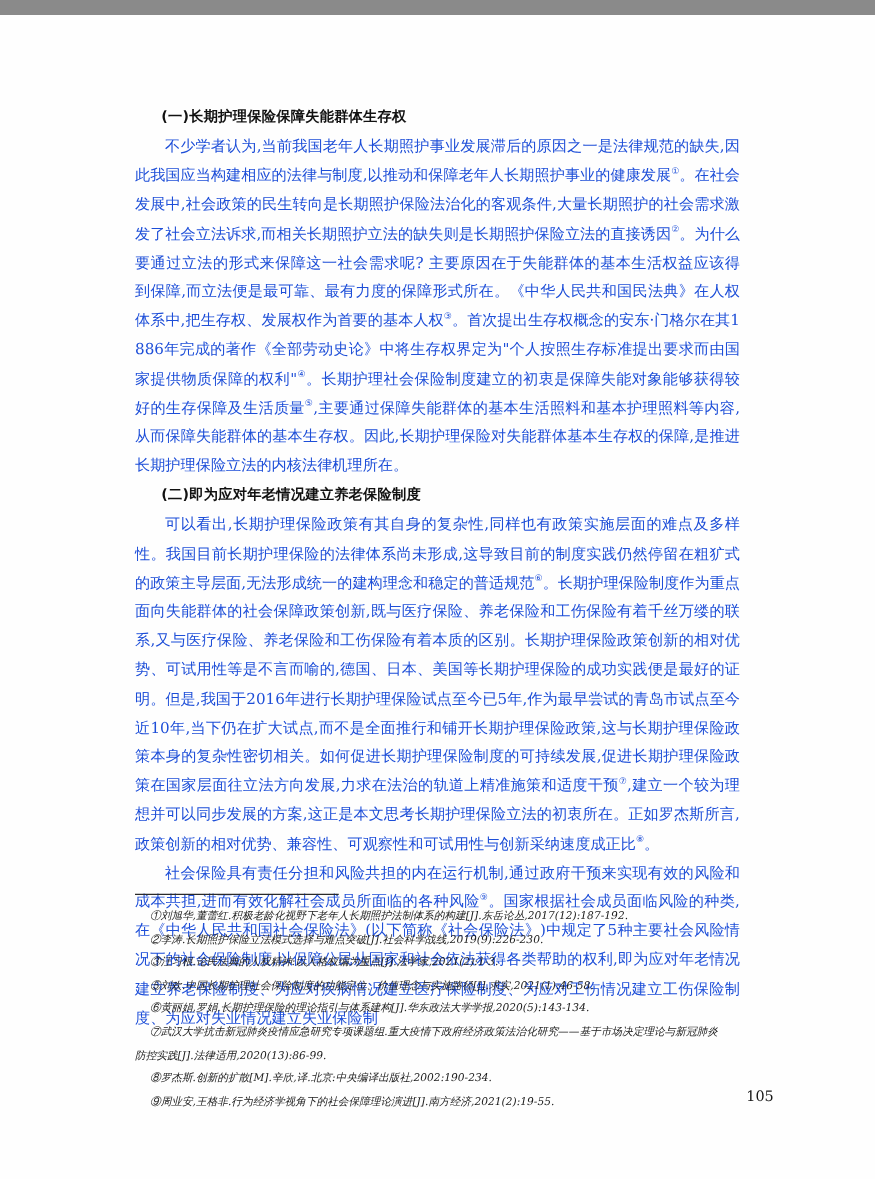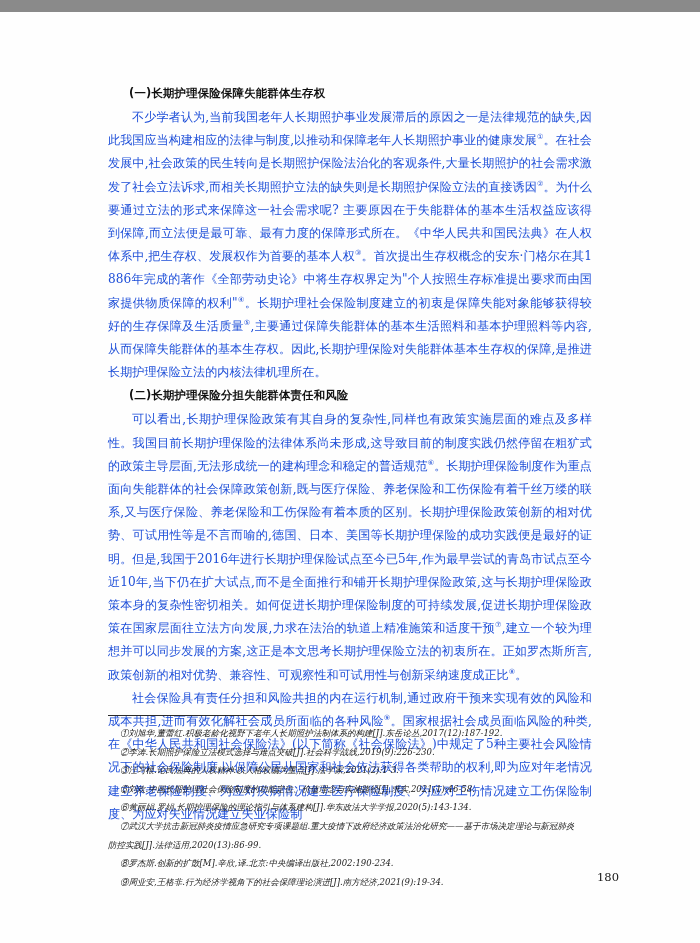--- a/index.html
+++ b/index.html
@@ -94,37 +94,37 @@
 <body>
 
 <div class="page">
 
   <div class="content">
 
     <h2 class="heading">(一)长期护理保险保障失能群体生存权</h2>
 
     <p class="para">不少学者认为,当前我国老年人长期照护事业发展滞后的原因之一是法律规范的缺失,因此我国应当构建相应的法律与制度,以推动和保障老年人长期照护事业的健康发展<sup>①</sup>。在社会发展中,社会政策的民生转向是长期照护保险法治化的客观条件,大量长期照护的社会需求激发了社会立法诉求,而相关长期照护立法的缺失则是长期照护保险立法的直接诱因<sup>②</sup>。为什么要通过立法的形式来保障这一社会需求呢? 主要原因在于失能群体的基本生活权益应该得到保障,而立法便是最可靠、最有力度的保障形式所在。《中华人民共和国民法典》在人权体系中,把生存权、发展权作为首要的基本人权<sup>③</sup>。首次提出生存权概念的安东·门格尔在其1886年完成的著作《全部劳动史论》中将生存权界定为"个人按照生存标准提出要求而由国家提供物质保障的权利"<sup>④</sup>。长期护理社会保险制度建立的初衷是保障失能对象能够获得较好的生存保障及生活质量<sup>⑤</sup>,主要通过保障失能群体的基本生活照料和基本护理照料等内容,从而保障失能群体的基本生存权。因此,长期护理保险对失能群体基本生存权的保障,是推进长期护理保险立法的内核法律机理所在。</p>
 
-    <h2 class="heading">(二)长期护理保险分担失能群体责任和风险</h2>
+    <h2 class="heading">(二)即为应对年老情况建立养老保险制度</h2>
 
     <p class="para">可以看出,长期护理保险政策有其自身的复杂性,同样也有政策实施层面的难点及多样性。我国目前长期护理保险的法律体系尚未形成,这导致目前的制度实践仍然停留在粗犷式的政策主导层面,无法形成统一的建构理念和稳定的普适规范<sup>⑥</sup>。长期护理保险制度作为重点面向失能群体的社会保障政策创新,既与医疗保险、养老保险和工伤保险有着千丝万缕的联系,又与医疗保险、养老保险和工伤保险有着本质的区别。长期护理保险政策创新的相对优势、可试用性等是不言而喻的,德国、日本、美国等长期护理保险的成功实践便是最好的证明。但是,我国于2016年进行长期护理保险试点至今已5年,作为最早尝试的青岛市试点至今近10年,当下仍在扩大试点,而不是全面推行和铺开长期护理保险政策,这与长期护理保险政策本身的复杂性密切相关。如何促进长期护理保险制度的可持续发展,促进长期护理保险政策在国家层面往立法方向发展,力求在法治的轨道上精准施策和适度干预<sup>⑦</sup>,建立一个较为理想并可以同步发展的方案,这正是本文思考长期护理保险立法的初衷所在。正如罗杰斯所言,政策创新的相对优势、兼容性、可观察性和可试用性与创新采纳速度成正比<sup>⑧</sup>。</p>
 
     <p class="para">社会保险具有责任分担和风险共担的内在运行机制,通过政府干预来实现有效的风险和成本共担,进而有效化解社会成员所面临的各种风险<sup>⑨</sup>。国家根据社会成员面临风险的种类,在《中华人民共和国社会保险法》(以下简称《社会保险法》)中规定了5种主要社会风险情况下的社会保险制度,以保障公民从国家和社会依法获得各类帮助的权利,即为应对年老情况建立养老保险制度、为应对疾病情况建立医疗保险制度、为应对工伤情况建立工伤保险制度、为应对失业情况建立失业保险制</p>
 
   </div>
 
   <div class="footnote-rule"></div>
 
   <div class="footnotes">
     <p class="fn">①刘旭华,董蕾红.积极老龄化视野下老年人长期照护法制体系的构建[J].东岳论丛,2017(12):187-192.</p>
     <p class="fn">②李涛.长期照护保险立法模式选择与难点突破[J].社会科学战线,2019(9):226-230.</p>
     <p class="fn">③汪习根.论民法典的人权精神:以人格权编为重点[J].法学家,2021(2):1-3.</p>
     <p class="fn">⑤刘欢.中国长期护理社会保险制度的功能定位、价值理念与实施路径[J].求实,2021(1):46-58.</p>
     <p class="fn">⑥黄丽娟,罗娟.长期护理保险的理论指引与体系建构[J].华东政法大学学报,2020(5):143-134.</p>
     <p class="fn">⑦武汉大学抗击新冠肺炎疫情应急研究专项课题组.重大疫情下政府经济政策法治化研究——基于市场决定理论与新冠肺炎</p>
     <p class="fn cont">防控实践[J].法律适用,2020(13):86-99.</p>
     <p class="fn">⑧罗杰斯.创新的扩散[M].辛欣,译.北京:中央编译出版社,2002:190-234.</p>
-    <p class="fn">⑨周业安,王格非.行为经济学视角下的社会保障理论演进[J].南方经济,2021(9):19-34.</p>
+    <p class="fn">⑨周业安,王格非.行为经济学视角下的社会保障理论演进[J].南方经济,2021(2):19-55.</p>
   </div>
 
-  <div class="pagenum">180</div>
+  <div class="pagenum">105</div>
 
 </div>
 
 </body></html>

